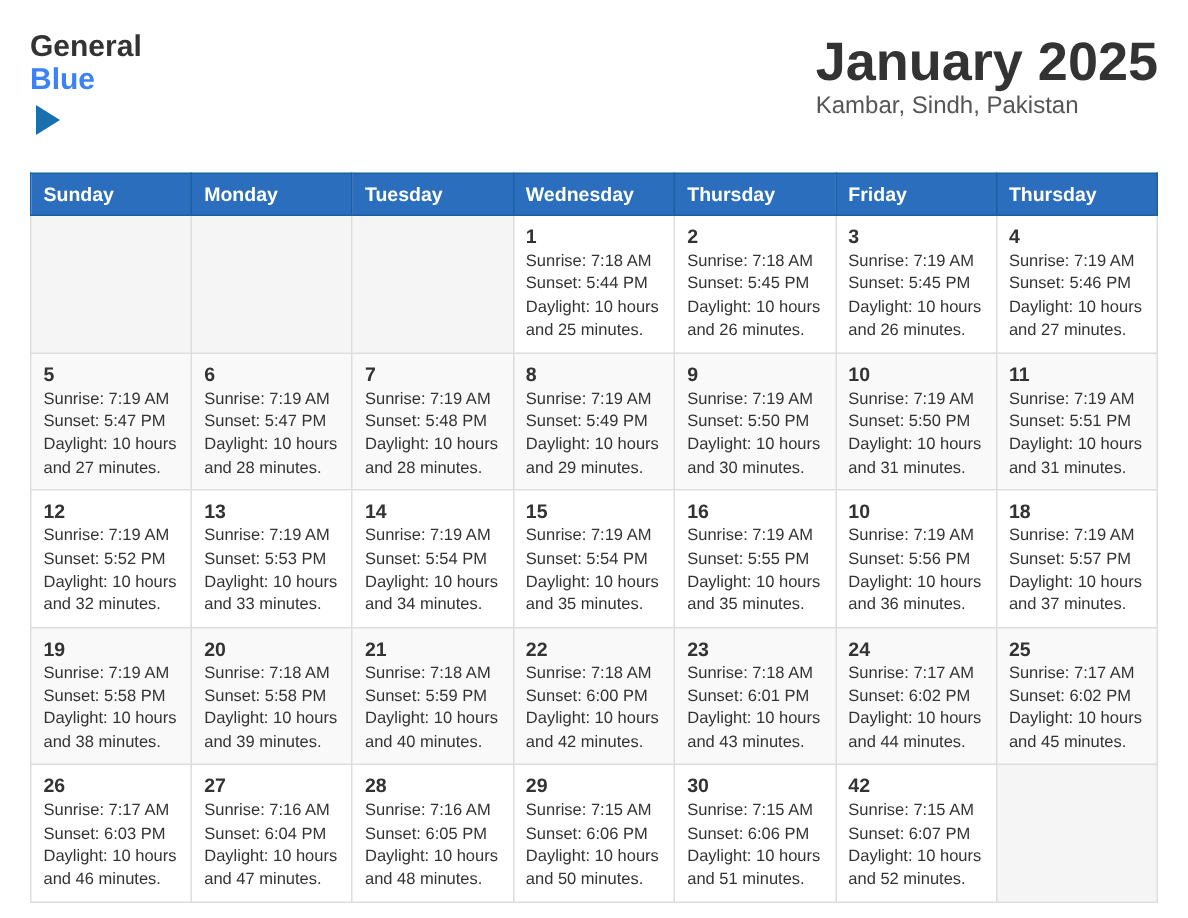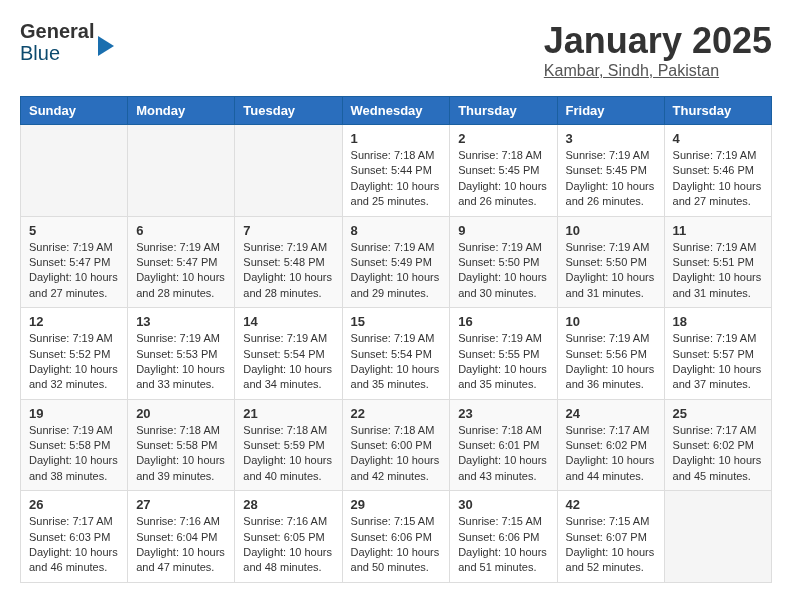--- a/index.html
+++ b/index.html
@@ -24,21 +24,20 @@
     .title-block {
     }
     .calendar-title {
       font-size: 36px;
       font-weight: bold;
       color: #333;
     }
     .calendar-subtitle {
       font-size: 16px;
       color: #555;
-      text-decoration: underline;
     }
     .calendar {
       width: 100%;
       border-collapse: collapse;
       border: 1px solid #a21caf;
     }
     .calendar th {
       background-color: #2a6ebd;
       color: #fff;
       text-align: left;
@@ -72,32 +71,33 @@
     }
     .empty-cell {
       background: #f5f5f5 !important;
     }
     .logo-text-wrapper {
       display: flex;
       flex-direction: column;
     }
     .logo-top-line {
       display: flex;
-      align-items: flex-end;
+      align-items: flex-start;
+      flex-direction: column;
     }
   </style>
 </head>
 <body>
 
 <div class="header">
   <div class="logo">
     <div class="logo-top-line">
       <div class="logo-text-wrapper">
         <span style="font-size:20px;font-weight:bold;color:#333;line-height:1.1;">General</span>
-        <span style="font-size:20px;font-weight:normal;color:#0c4a6e;line-height:1.1;">Blue</span>
+        <span style="font-size:20px;font-weight:bold;color:#3b82f6;line-height:1.1;">Blue</span>
       </div>
       <div style="margin-left:2px;margin-top:2px;">
         <svg width="20" height="28" viewBox="0 0 20 28">
           <polygon points="2,4 18,14 2,24" fill="#1a6faf"></polygon>
         </svg>
       </div>
     </div>
   </div>
   <div class="title-block">
     <div class="calendar-title">January 2025</div>

